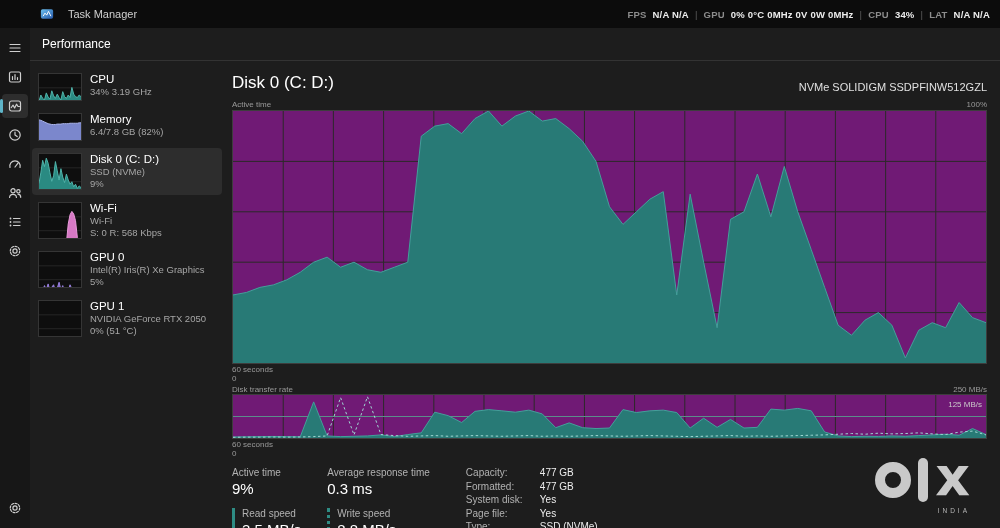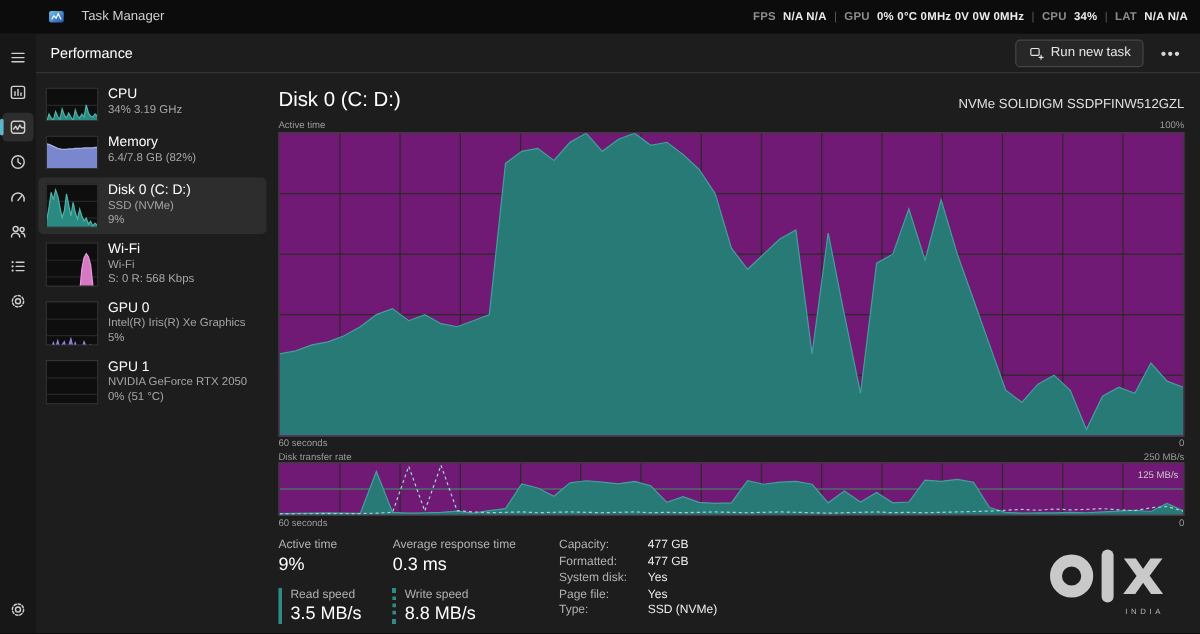--- a/index.html
+++ b/index.html
@@ -57,21 +57,21 @@
   
   .main { flex:1; padding:0 13px 0 4px; min-width:0; position:relative; }
   .disk-header { margin-top:12px; display:flex; align-items:flex-end; }
   .disk-title { color:#fff; font-size:17px; font-weight:normal; }
   .disk-model { margin-left:auto; color:#e0e0e0; font-size:11px;padding-left:20px; }
   .axisrow { display:flex; justify-content:space-between; color:#9a9a9a; font-size:8px; }
   .axisrow.m1 { margin-top:7px; margin-bottom:1px; }
   .chartbox { position:relative; background:#701a75; border:1px solid #3d3d3d; }
   .chart1 { height:254px; }
   .chart2 { height:45px; }
-  .sub { margin:1px 0 2px 0; }
+  .sub { margin:1px 0 2px 0;flex-direction:column; }
   .label-125 { position:absolute; right:4px; top:5px; color:#c9c9c9; font-size:8px; }
   .chartbox svg { position:absolute; inset:0; width:100%; height:100%; }
 
   
   .stats { margin-top:9px; display:flex; }
   .stats-grid { display:grid; grid-template-columns:max-content max-content;
     column-gap:26px; row-gap:11px; }
   .stat-label { color:#b2b2b2; font-size:10px; margin-bottom:2px; white-space:nowrap; }
   .stat-value { color:#fff; font-size:15px; }
   .speedbox.read { border-left:3px solid #2e8c84; padding-left:7px; }
@@ -199,32 +199,20 @@
               <circle cx="8" cy="8" r="2.1"></circle>
               <circle cx="8" cy="8" r="4.7" stroke-dasharray="2.1 1.5"></circle>
             </svg>
           </span>
         </div>
       </nav>
 
     <div class="content">
       <div class="header-row">
         <span class="perf-title">Performance</span>
-        <div class="header-actions">
-          <div class="run-btn">
-            <span class="icon">
-              <svg viewBox="0 0 16 16">
-                  <rect x="2.5" y="3" width="8.5" height="7" rx="1.2"></rect>
-              <path d="M11 12h4M13 10v4"></path>
-                </svg>
-            </span>
-            <span>Run new task</span>
-          </div>
-          <div class="more-btn">•••</div>
-        </div>
       </div>
 
       <div class="body-row">
         <aside class="sidebar">
             <div class="side-item">
               <div class="thumb" style="position: relative;"><svg viewBox="0 0 100 100" preserveAspectRatio="none">
                   <line x1="0" y1="33" x2="100" y2="33" stroke="#262626" stroke-width="1" vector-effect="non-scaling-stroke"></line>
                   <line x1="0" y1="66" x2="100" y2="66" stroke="#262626" stroke-width="1" vector-effect="non-scaling-stroke"></line>
                   <polygon points="0,100 0.00,65.00 4.35,50.00 8.70,58.00 13.04,62.00 17.39,45.00 21.74,55.00 26.09,60.00 30.43,40.00 34.78,52.00 39.13,58.00 43.48,48.00 47.83,56.00 52.17,62.00 56.52,42.00 60.87,54.00 65.22,58.00 69.57,50.00 73.91,56.00 78.26,32.00 82.61,48.00 86.96,54.00 91.30,56.00 95.65,50.00 100.00,54.00 100,100" fill="#2a8a82"></polygon>
                   <polyline points="0.00,65.00 4.35,50.00 8.70,58.00 13.04,62.00 17.39,45.00 21.74,55.00 26.09,60.00 30.43,40.00 34.78,52.00 39.13,58.00 43.48,48.00 47.83,56.00 52.17,62.00 56.52,42.00 60.87,54.00 65.22,58.00 69.57,50.00 73.91,56.00 78.26,32.00 82.61,48.00 86.96,54.00 91.30,56.00 95.65,50.00 100.00,54.00" fill="none" stroke="#4fb3aa" stroke-width="1" vector-effect="non-scaling-stroke"></polyline>

